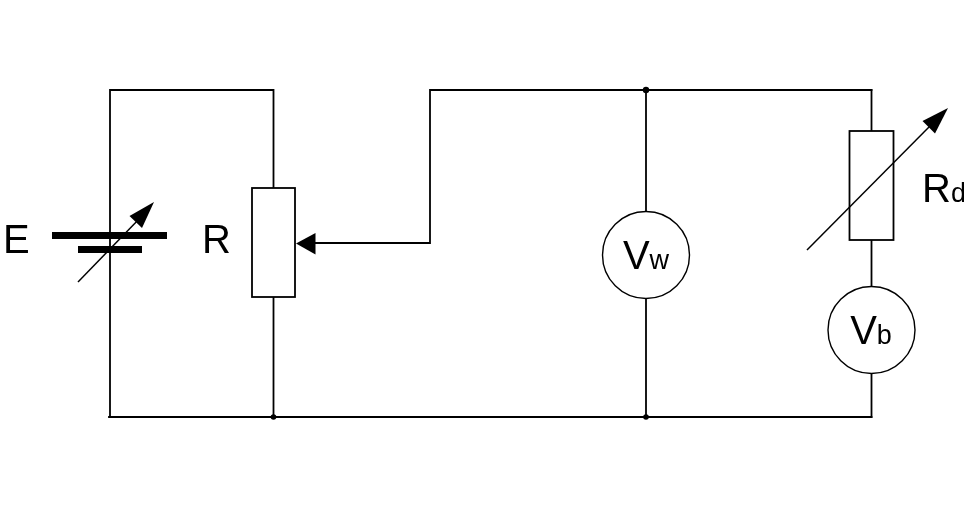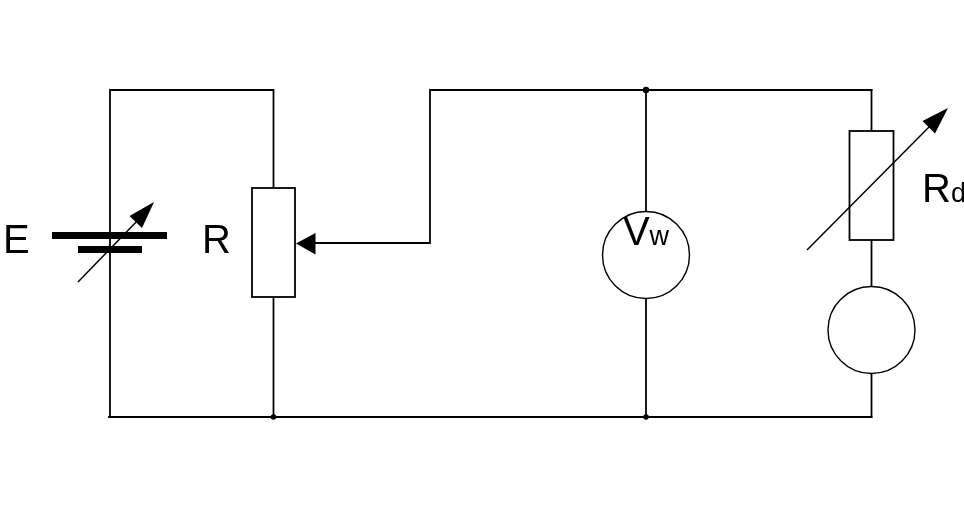--- a/index.html
+++ b/index.html
@@ -26,20 +26,21 @@
     font-size: 40px;
     line-height: 1;
     white-space: nowrap;
     user-select: none;
   }
   .lbl .sub {
     font-size: 27px;
   }
   .meter-lbl {
     display: flex;
+    align-items: center;
     justify-content: center;
     text-align: center;
   }
 </style>
 </head>
 <body>
 
 <div class="canvas">
 
   <svg class="schematic-svg" width="964" height="508" viewBox="0 0 964 508">
@@ -96,14 +97,17 @@
   </div>
 
   <div class="lbl meter-lbl" style="left:602px; top:211px; width:88px; height:88px">
     <span><span>V</span><span class="sub">w</span></span>
   </div>
 
   <div class="lbl" style="left:922px; top:168px">
     <span><span>R</span><span class="sub">d</span></span>
   </div>
 
+  <div class="lbl meter-lbl" style="left:827px; top:286px; width:88px; height:88px">
+    <span><span>V</span><span class="sub">b</span></span>
+  </div>
 
 </div>
 
 </body></html>

